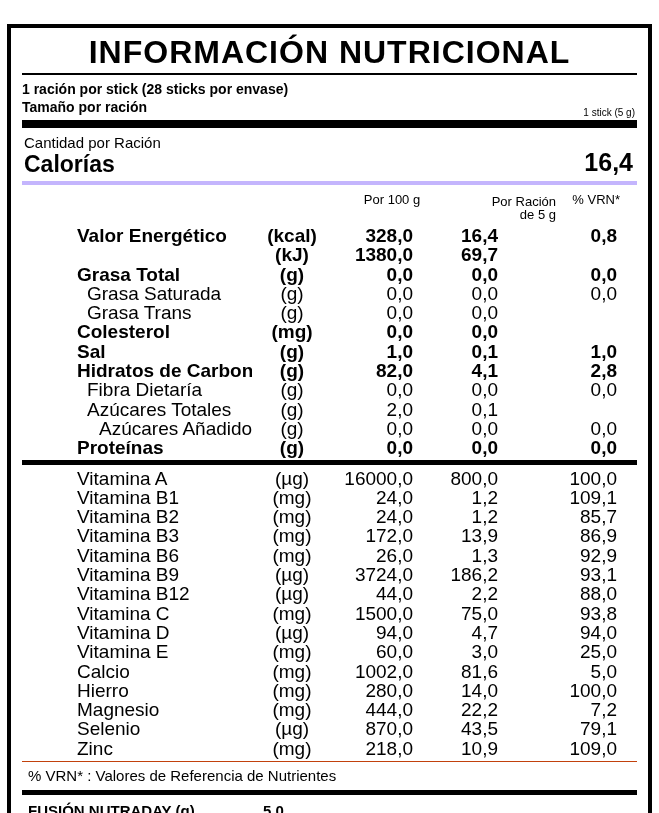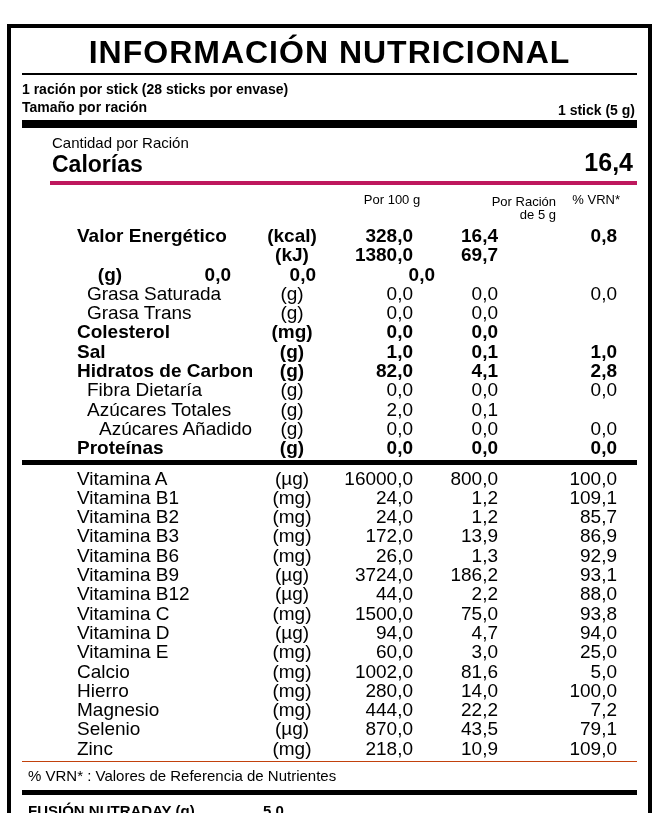--- a/index.html
+++ b/index.html
@@ -5,24 +5,24 @@
   html,body{margin:0;padding:0;background:#fff;width:659px;height:813px;
     font-family:"Liberation Sans",sans-serif;color:#000;}
   .label{position:absolute;left:7px;top:24px;width:645px;height:797px;
     box-sizing:border-box;border:4px solid #000;padding:0 11px;background:#fff;
     overflow:hidden;}
   .title-block{border-bottom:2px solid #000;padding:7px 0 4px;}
   .title{font-size:32px;font-weight:900;letter-spacing:1px;text-align:center;
     line-height:34px;white-space:nowrap;}
   .serving{position:relative;padding:5px 0 4px;}
   .serving .l{font-size:14px;font-weight:bold;line-height:18px;}
-  .serving .r{position:absolute;right:2px;bottom:2px;font-size:14px;font-weight:bold;margin-left:7px;}
+  .serving .r{position:absolute;right:2px;bottom:2px;font-size:10px;font-weight:normal;margin-left:7px;}
   .bar8{height:8px;background:#000;}
   .bar5{height:5px;background:#000;margin:3px 0;}
-  .cal-block{position:relative;padding:6px 0 4px;border-bottom:4px solid #be185d;margin-left:28px;}
+  .cal-block{position:relative;padding:6px 0 4px;border-bottom:4px solid #c4b5fd;}
   .cal-small{font-size:15px;line-height:17px;padding-left:2px;}
   .cal-big{font-size:23px;font-weight:bold;line-height:26px;padding-left:2px;}
   .cal-val{position:absolute;right:4px;bottom:4px;font-size:25px;font-weight:bold;}
   .headers{position:relative;height:40px;font-size:13px;}
   .h1{position:absolute;left:300px;width:140px;top:7px;text-align:center;}
   .h2{position:absolute;left:414px;width:120px;top:10px;text-align:right;line-height:13px;}
   .h3{position:absolute;right:17px;top:7px;}
   .row{display:flex;align-items:baseline;height:19.3px;font-size:19px;
     padding-right:20px;margin-left:48px;}
   .row.bold{font-weight:bold;}
@@ -76,20 +76,21 @@
         <span class="c-vrn">0,8</span>
       </div>
       <div class="row bold">
         <span class="c-name"></span>
         <span class="c-unit">(kJ)</span>
         <span class="c-100">1380,0</span>
         <span class="c-serv">69,7</span>
         <span class="c-vrn"></span>
       </div>
       <div class="row bold">
+        <span class="c-name">Grasa Total</span>
         <span class="c-unit">(g)</span>
         <span class="c-100">0,0</span>
         <span class="c-serv">0,0</span>
         <span class="c-vrn">0,0</span>
       </div>
       <div class="row">
         <span class="c-name ind1">Grasa Saturada</span>
         <span class="c-unit">(g)</span>
         <span class="c-100">0,0</span>
         <span class="c-serv">0,0</span>

